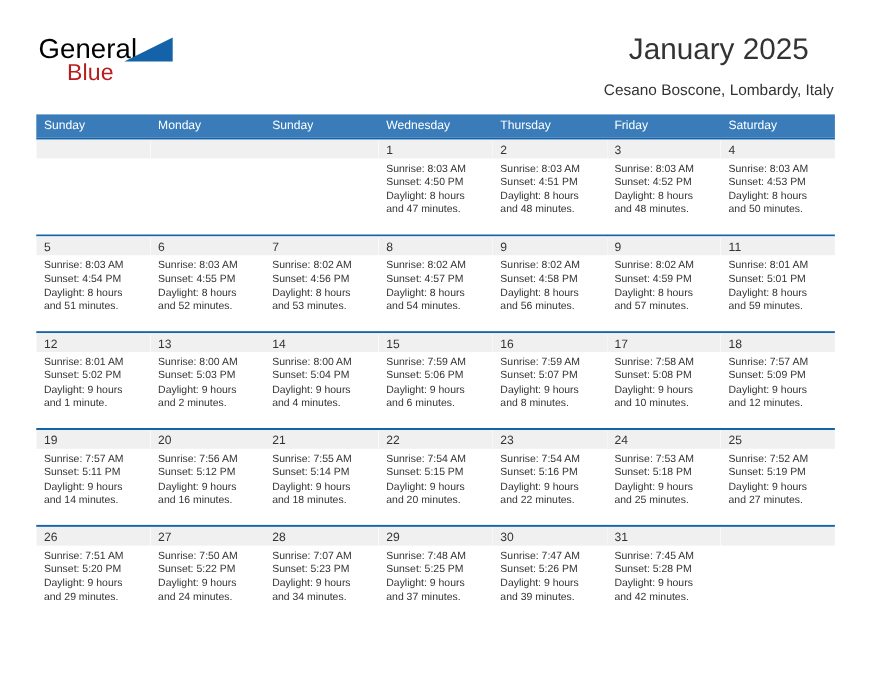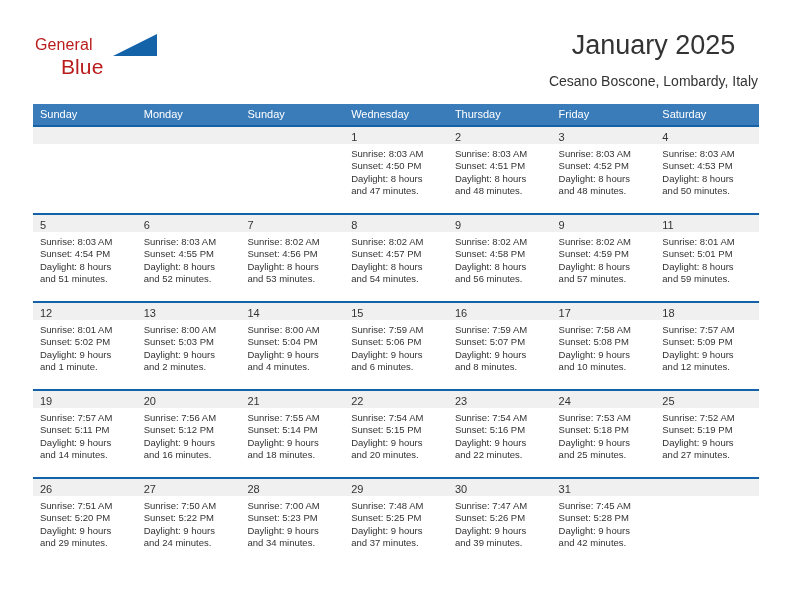--- a/index.html
+++ b/index.html
@@ -35,22 +35,22 @@
     position: absolute;
     left: 0;
     top: 4px;
     width: 200px;
     height: 54px;
   }
   .brand-general {
     position: absolute;
     left: 2px;
     top: 0px;
-    font-size: 16px;
-    color: #b91c1c;
+    font-size: 25px;
+    color: #000000;
     letter-spacing: 0.1px;
     line-height: 26px;
     text-align: center;
   }
   .brand-blue {
     position: absolute;
     left: 28px;
     top: 22px;
     font-size: 21px;
     color: #b91c1c;
@@ -440,21 +440,21 @@
             <div class="day-info">
               <div>Sunrise: 7:50 AM</div>
               <div>Sunset: 5:22 PM</div>
               <div>Daylight: 9 hours</div>
               <div>and 24 minutes.</div>
             </div>
           </div>
           <div class="day-cell">
             <div class="day-number-band"><span class="day-number">28</span></div>
             <div class="day-info">
-              <div>Sunrise: 7:00 AM</div>
+              <div>Sunrise: 7:07 AM</div>
               <div>Sunset: 5:23 PM</div>
               <div>Daylight: 9 hours</div>
               <div>and 34 minutes.</div>
             </div>
           </div>
           <div class="day-cell">
             <div class="day-number-band"><span class="day-number">29</span></div>
             <div class="day-info">
               <div>Sunrise: 7:48 AM</div>
               <div>Sunset: 5:25 PM</div>

